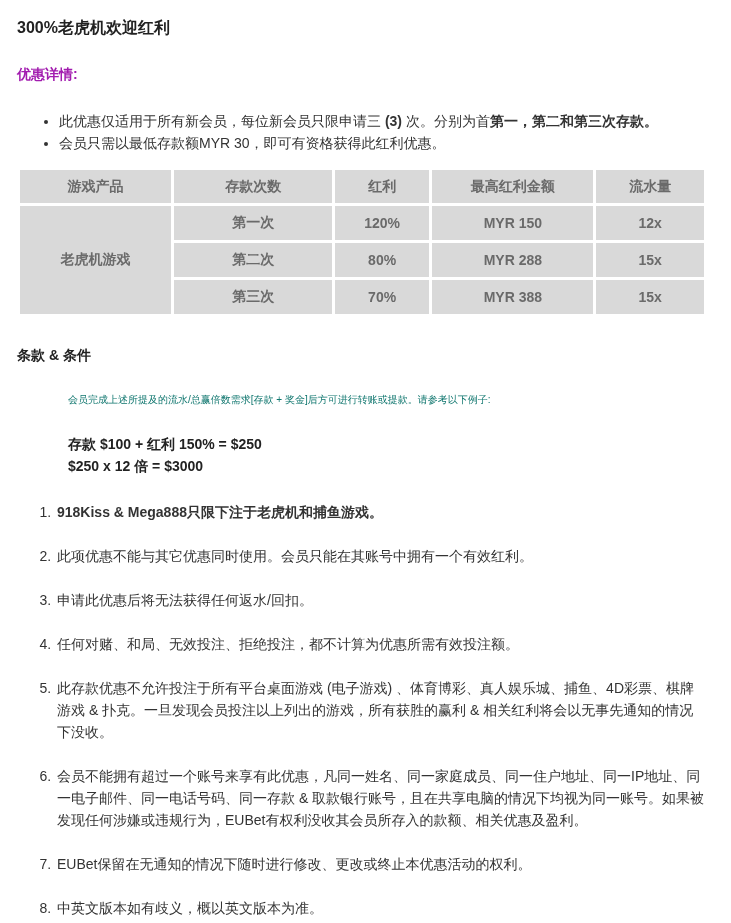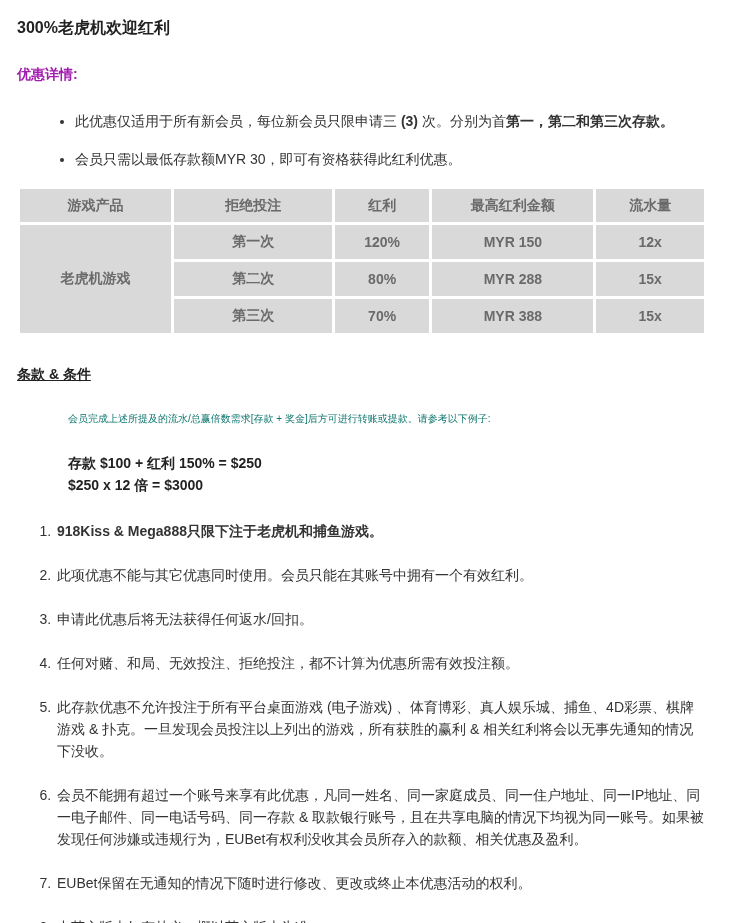--- a/index.html
+++ b/index.html
@@ -32,21 +32,21 @@
     margin: 27px 0 0 0;
     line-height: 18px;
   }
   .promo-bullets {
     margin: 27px 0 0 0;
     padding: 0 0 0 42px;
     font-size: 14px;
     line-height: 22px;
     color: #333333;
   }
-  .promo-bullets li { margin: 16px; }
+  .promo-bullets li { margin: 0; }
   .b { font-weight: bold; }
 
   
   table.bonus-table {
     margin-top: 13px;
     width: 100%;
     border-collapse: separate;
     border-spacing: 3px;
     table-layout: fixed;
   }
@@ -62,21 +62,20 @@
   }
   table.bonus-table th { height: 33px; }
   table.bonus-table td { height: 34px; }
 
   .terms-heading {
     font-size: 14px;
     font-weight: bold;
     color: #222222;
     margin: 29px 0 0 0;
     line-height: 18px;
-    text-decoration: underline;
   }
   .terms-intro {
     margin: 25px 0 0 51px;
     font-size: 10px;
     line-height: 22px;
     color: #0f766e;
   }
   .terms-example {
     margin: 22px 0 0 51px;
     font-size: 14px;
@@ -115,21 +114,21 @@
     <colgroup>
       <col style="width:22.5%">
       <col style="width:23.5%">
       <col style="width:14%">
       <col style="width:24%">
       <col style="width:16%">
     </colgroup>
     <tbody>
       <tr>
         <th>游戏产品</th>
-        <th>拒绝投注</th>
+        <th>存款次数</th>
         <th>红利</th>
         <th>最高红利金额</th>
         <th>流水量</th>
       </tr>
       <tr>
         <td rowspan="3">老虎机游戏</td>
         <td>第一次</td>
         <td>120%</td>
         <td>MYR 150</td>
         <td>12x</td>

